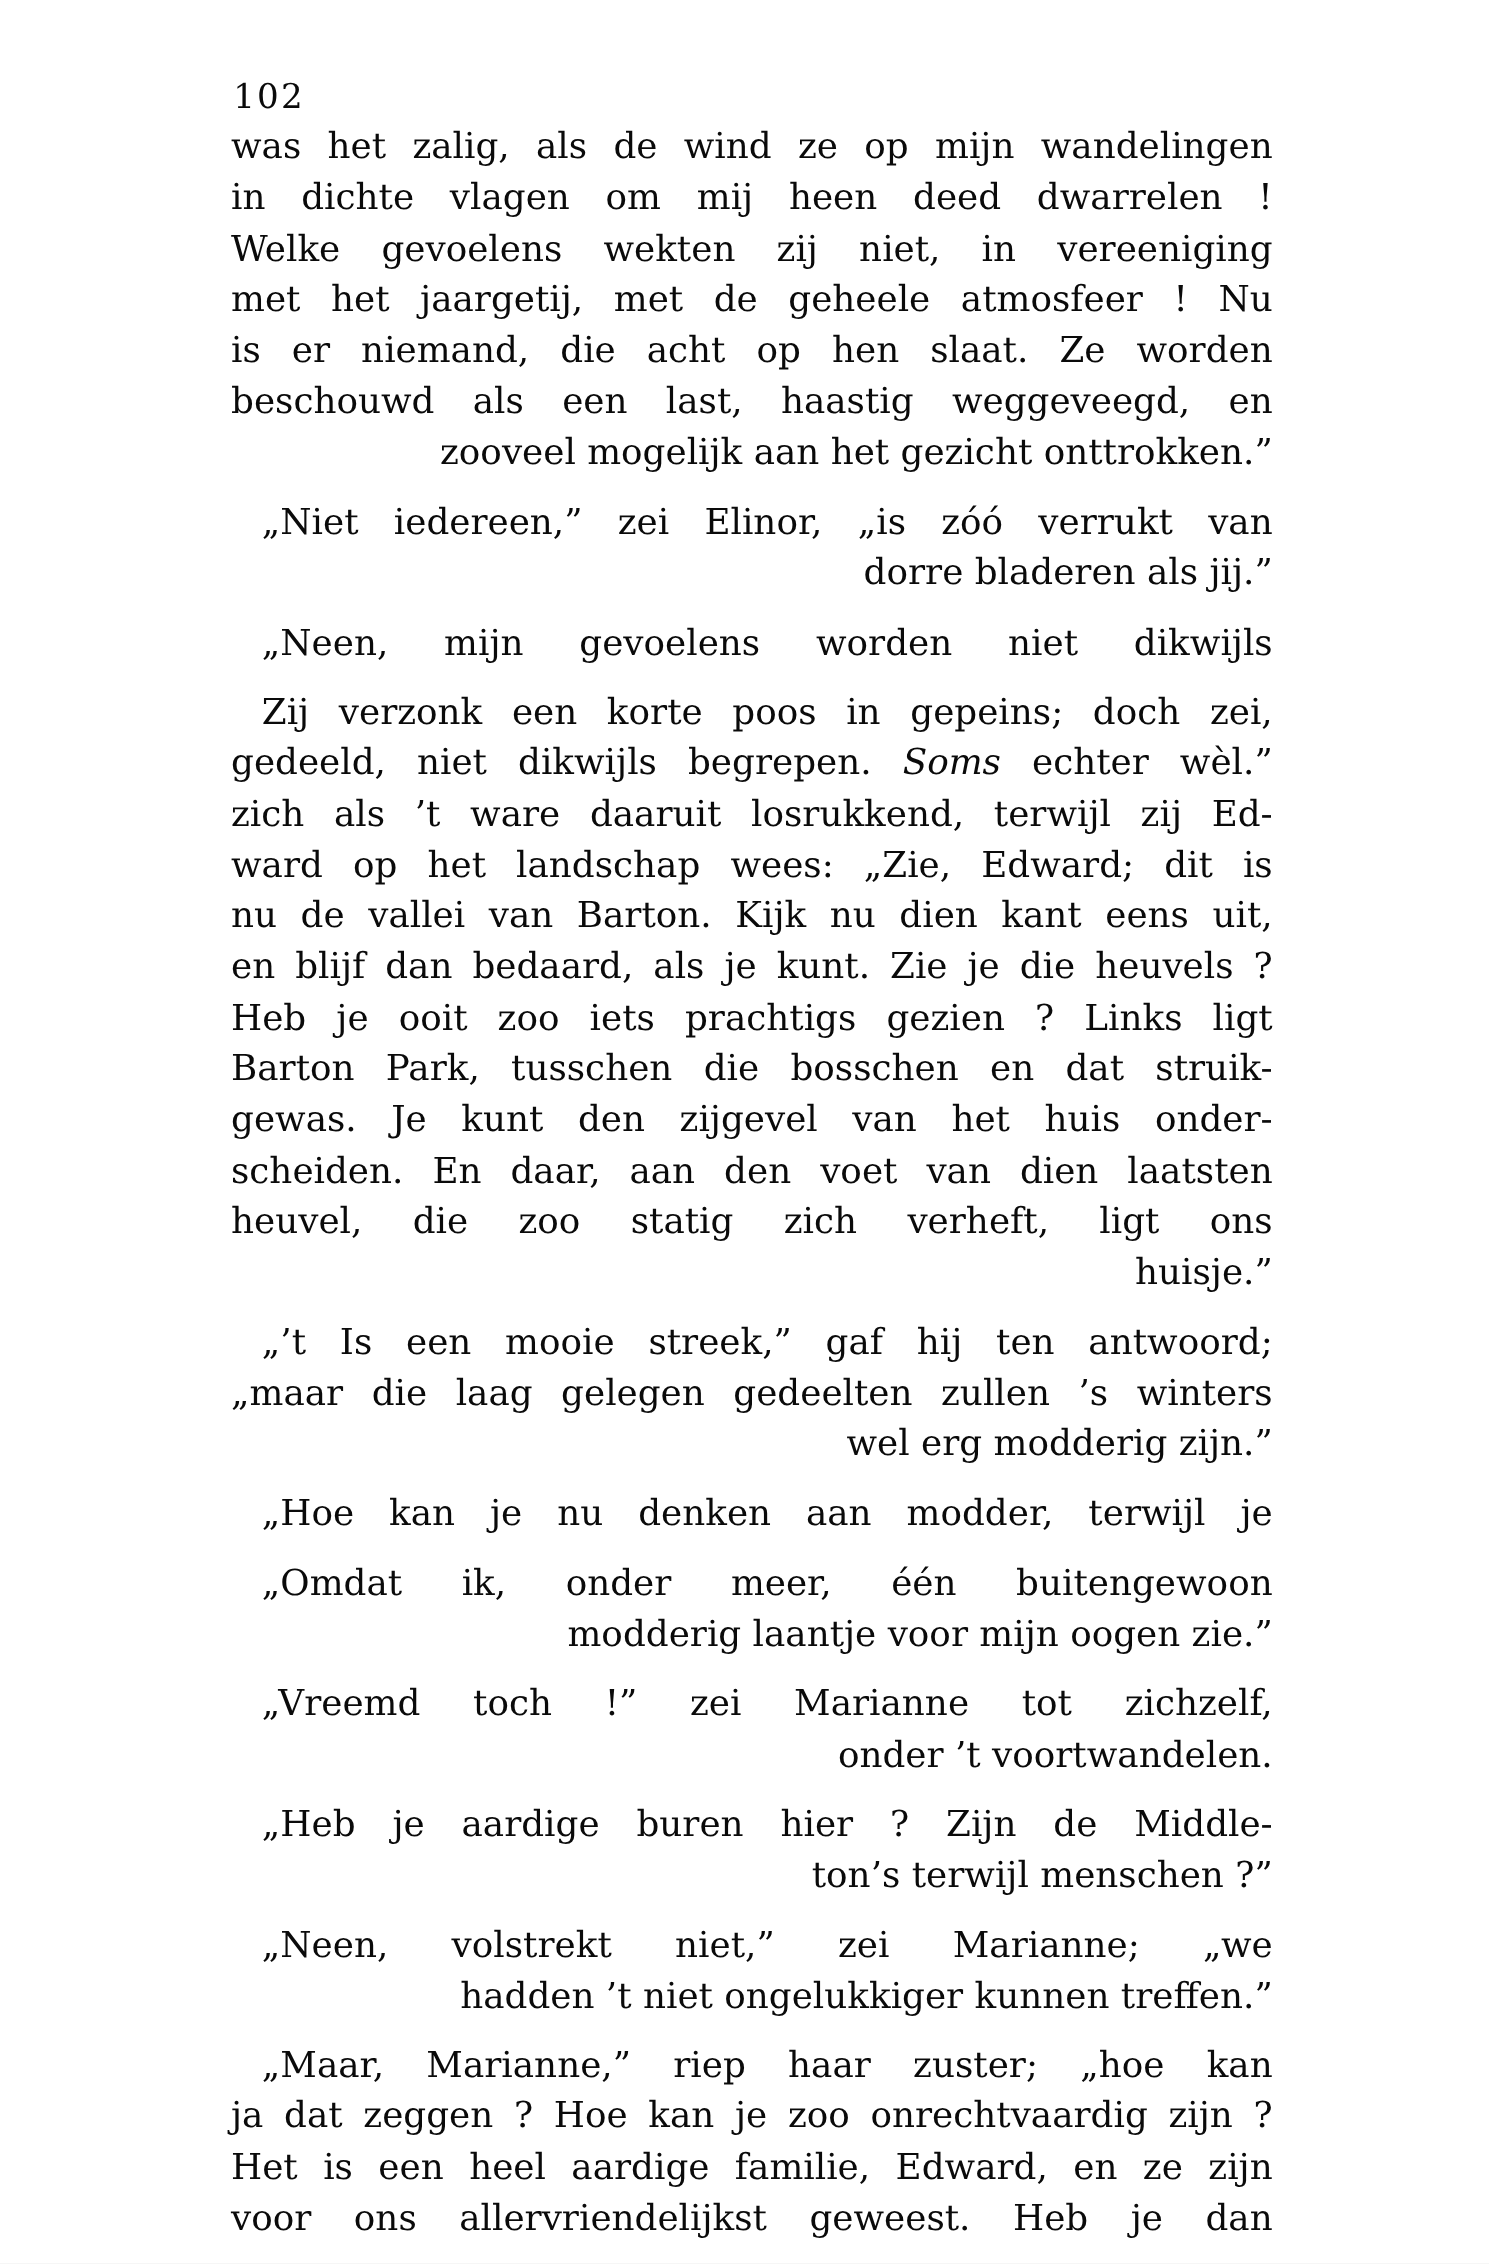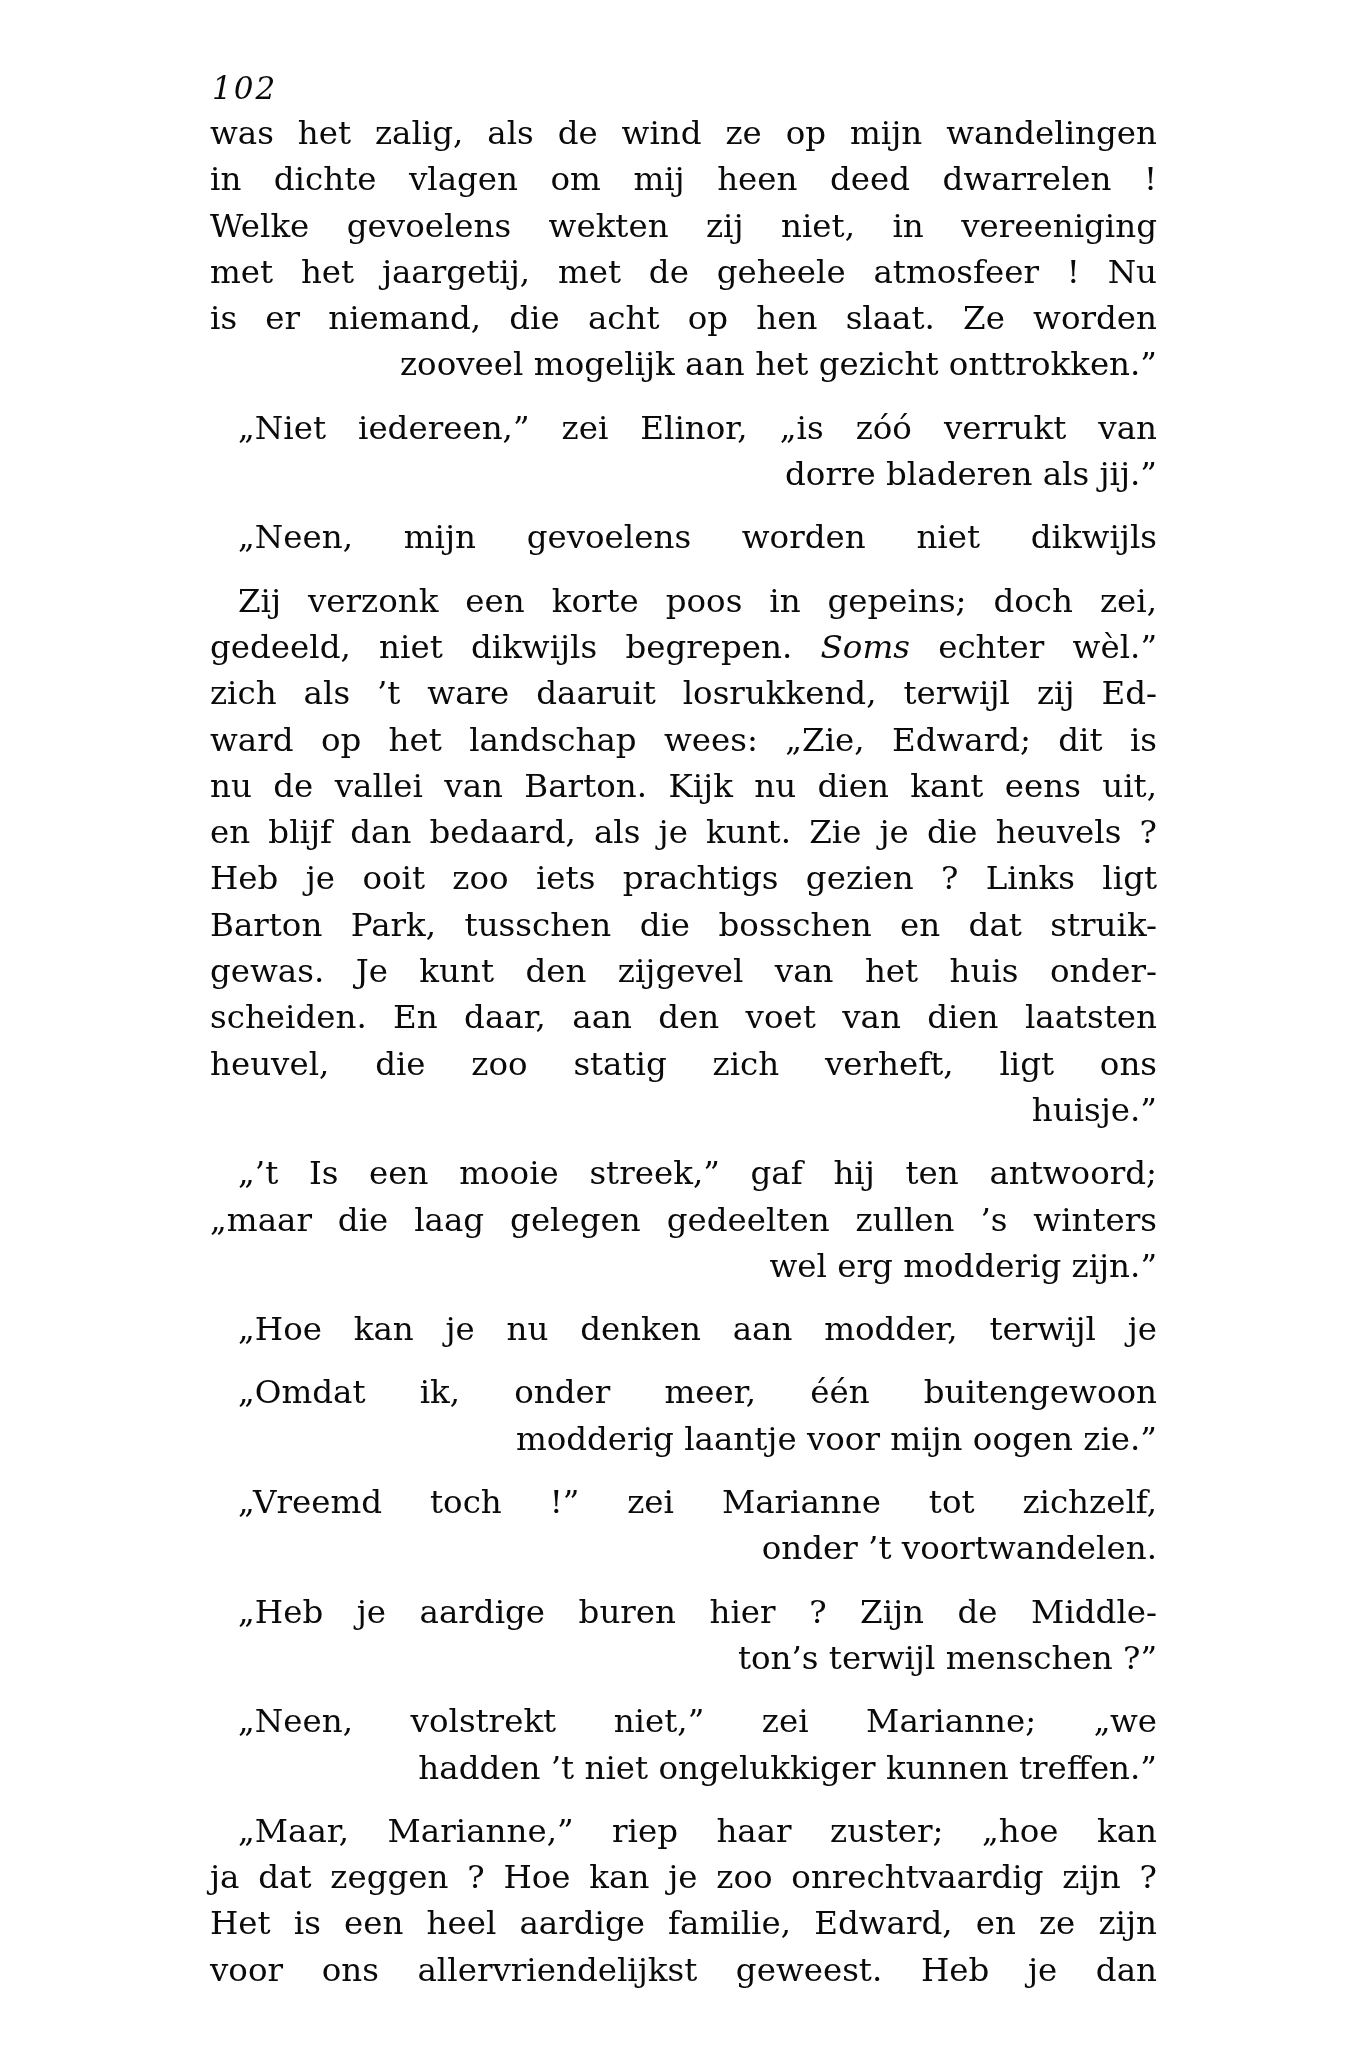--- a/index.html
+++ b/index.html
@@ -15,21 +15,20 @@
     font-family: "DejaVu Serif", "Liberation Serif", serif;
     color: #0a0a0a;
     overflow: hidden;
   }
   .page-number {
     position: absolute;
     left: 212px;
     top: 70px;
     font-size: 31px;
     letter-spacing: 2px;
-    font-style: italic;
   }
   .text-block {
     position: absolute;
     left: 210px;
     top: 110px;
     width: 947px;
     font-size: 32.5px;
     line-height: 46.3px;
   }
   .line {
@@ -52,20 +51,21 @@
 <body>
 
 <div class="page">
   <div class="page-number">102</div>
   <div class="text-block">
       <div class="line j"><span>was het zalig, als de wind ze op mijn wandelingen</span></div>
       <div class="line j"><span>in dichte vlagen om mij heen deed dwarrelen !</span></div>
       <div class="line j"><span>Welke gevoelens wekten zij niet, in vereeniging</span></div>
       <div class="line j"><span>met het jaargetij, met de geheele atmosfeer ! Nu</span></div>
       <div class="line j"><span>is er niemand, die acht op hen slaat. Ze worden</span></div>
+      <div class="line j"><span>beschouwd als een last, haastig weggeveegd, en</span></div>
       <div class="line"><span>zooveel mogelijk aan het gezicht onttrokken.”</span></div>
       <div class="line j ind"><span>„Niet iedereen,” zei Elinor, „is zóó verrukt van</span></div>
       <div class="line"><span>dorre bladeren als jij.”</span></div>
       <div class="line j ind"><span>„Neen, mijn gevoelens worden niet dikwijls</span></div>
       <div class="line j ind"><span>Zij verzonk een korte poos in gepeins; doch zei,</span></div>
       <div class="line j"><span>gedeeld, niet dikwijls begrepen. </span><span class="it">Soms</span><span> echter wèl.”</span></div>
       <div class="line j"><span>zich als ’t ware daaruit losrukkend, terwijl zij Ed-</span></div>
       <div class="line j"><span>ward op het landschap wees: „Zie, Edward; dit is</span></div>
       <div class="line j"><span>nu de vallei van Barton. Kijk nu dien kant eens uit,</span></div>
       <div class="line j"><span>en blijf dan bedaard, als je kunt. Zie je die heuvels ?</span></div>

